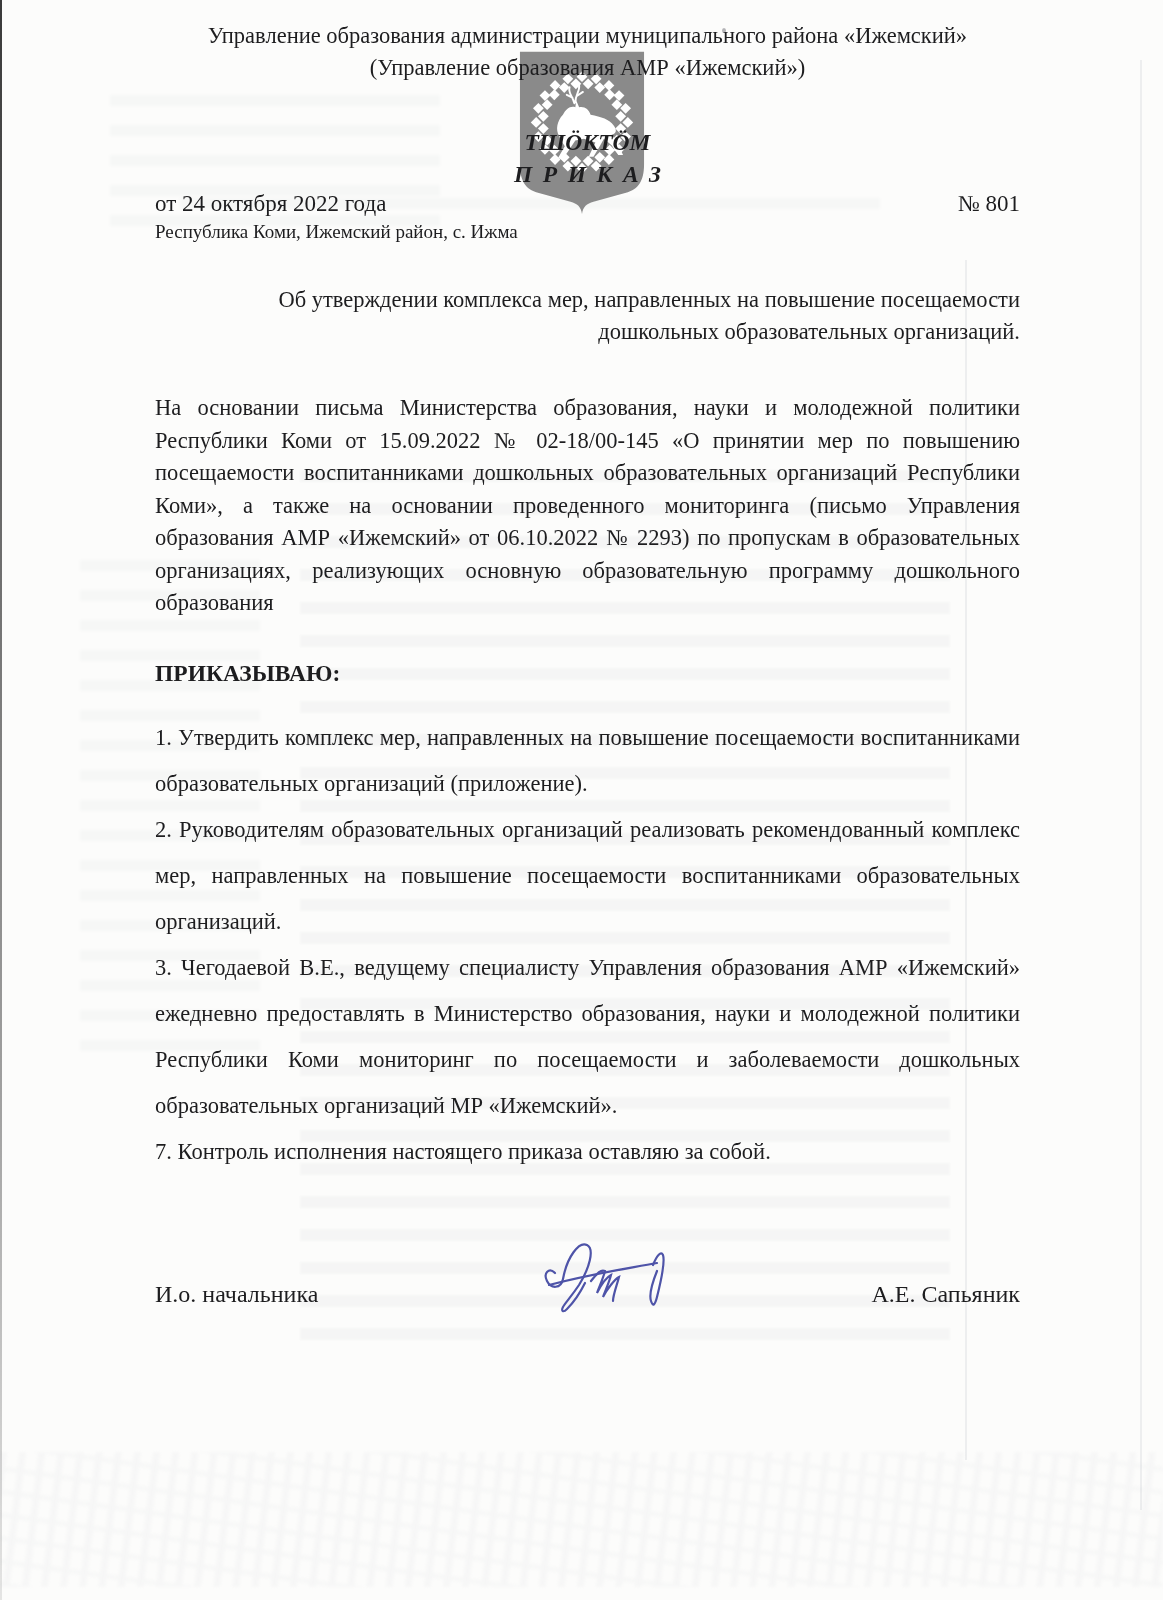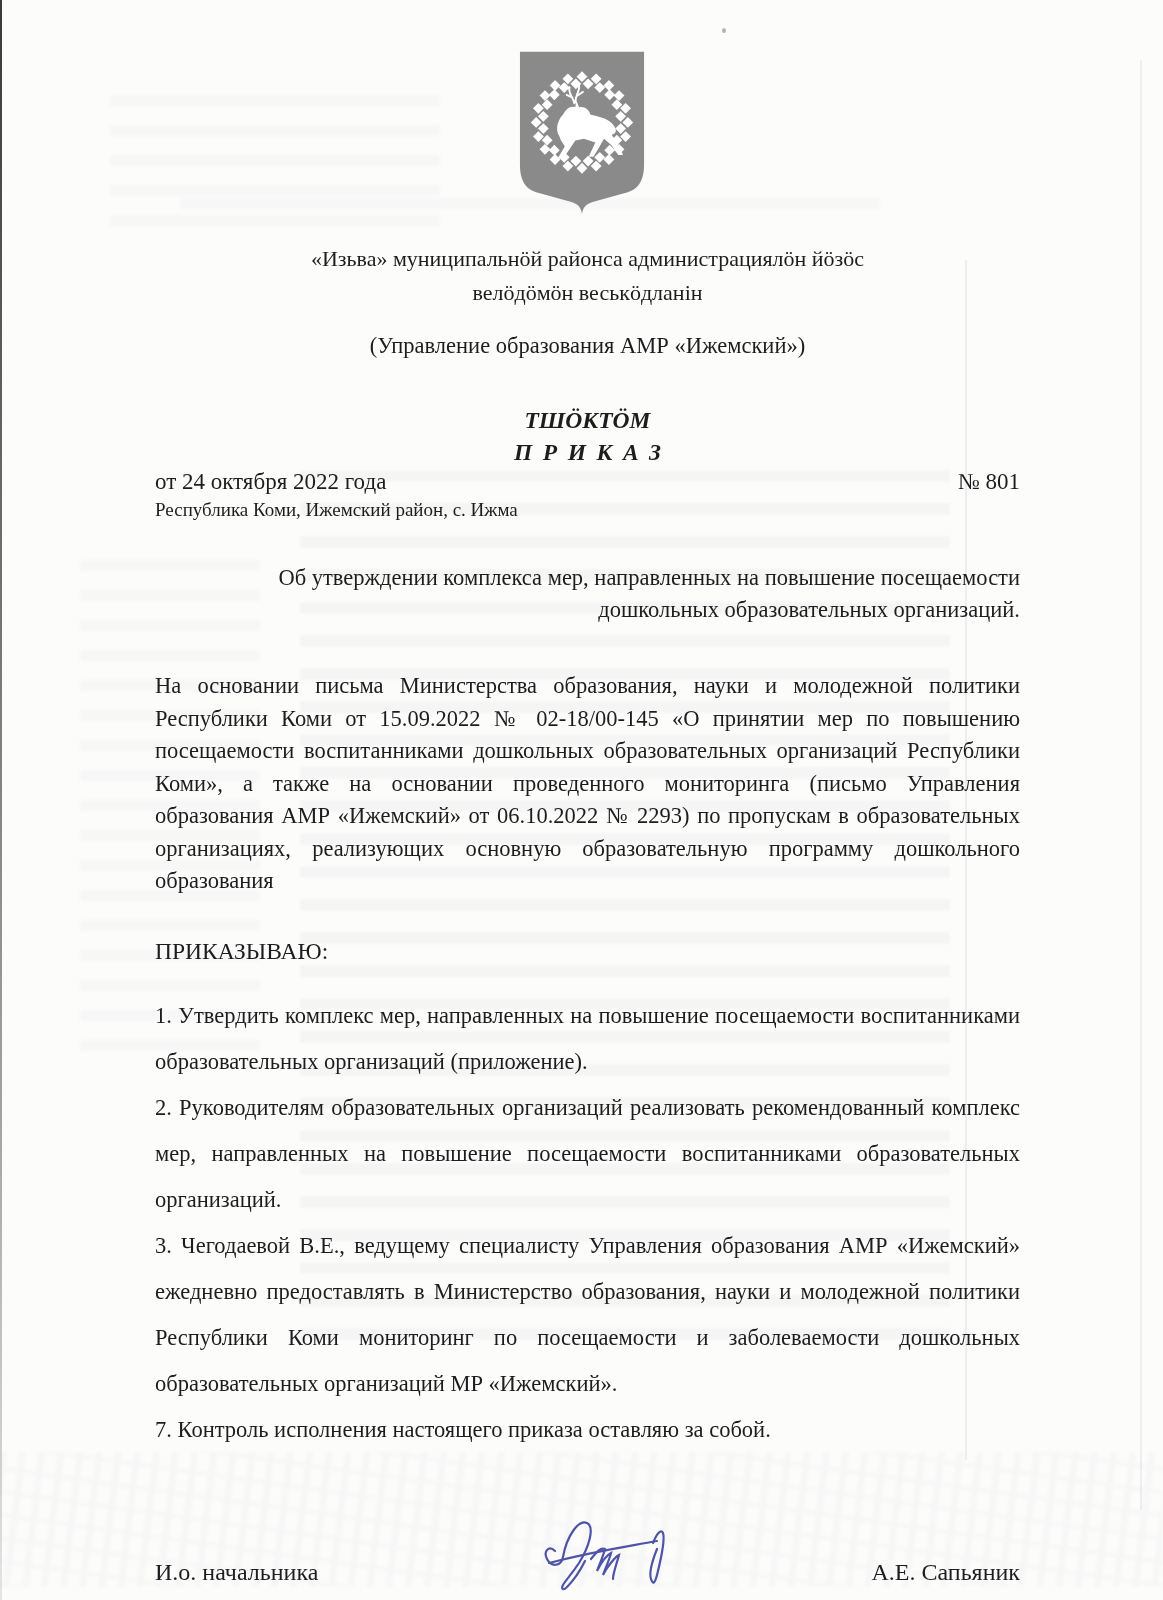--- a/index.html
+++ b/index.html
@@ -41,21 +41,21 @@
     align-items:flex-start;gap:36px; }
   .date-line  { font-size:23px; line-height:28px; }
   .place-line { font-size:19px; line-height:24px; margin-top:2px; }
   .number     { font-size:23px; line-height:28px; }
 
   .subject { margin-top:40px; text-align:right; font-size:22.5px; line-height:32px; }
 
   .preamble { margin:44px 0 0 0; text-align:justify; font-size:22.5px;
     line-height:32.5px; }
 
-  .command { margin-top:40px; font-weight:normal; font-size:23.5px; }
+  .command { margin-top:40px; font-weight:bold; font-size:23.5px; }
 
   .items { margin-top:28px; }
   .items p { margin:0; text-align:justify; font-size:22.5px; line-height:46px; }
 
   .sig-row { margin-top:64px; display:flex; justify-content:space-between;
     align-items:center; }
   .sig-label, .sig-name { font-size:24px; white-space:nowrap; }
   .sig-scribble { width:180px; height:140px; margin-top:-28px; }
 </style>
 </head>
@@ -120,26 +120,23 @@
         </g>
       <g>
         <path fill="#ffffff" d="M46,92 C42,86 44,76 50,70 C53,64 58,60 63,62 L64,55 L67,62 C73,61 77,64 79,70 C90,72 99,75 103,81 C107,86 106,90 101,91 L108,101 L113,112 L108,112 L101,102 L93,95 L88,104 L82,114 L77,114 L84,99 L72,95 L63,97 L55,109 L49,117 L45,115 L52,103 L48,97 Z"></path>
         <path fill="none" stroke="#ffffff" stroke-width="2" stroke-linecap="round" d="M62,58 C60,50 55,47 57,41 M63,57 C63,49 68,45 67,39 M60,52 L54,49 M65,50 L71,46"></path>
       </g>
     </svg>
   </div>
 
   <div class="content">
 
-    <div class="org-komi">
-      <div>«Изьва» муниципальнöй районса администрациялöн йöзöс</div>
-      <div>велöдöмöн веськöдланін</div>
-    </div>
 
     <div class="org-ru">
+      <div>Управление образования администрации муниципального района «Ижемский»</div>
       <div>(Управление образования АМР «Ижемский»)</div>
     </div>
 
     <div class="order-head">
       <div>ТШÖКТÖМ</div>
       <div><span class="ru">ПРИКАЗ</span></div>
     </div>
 
     <div class="meta-row">
       <div>

